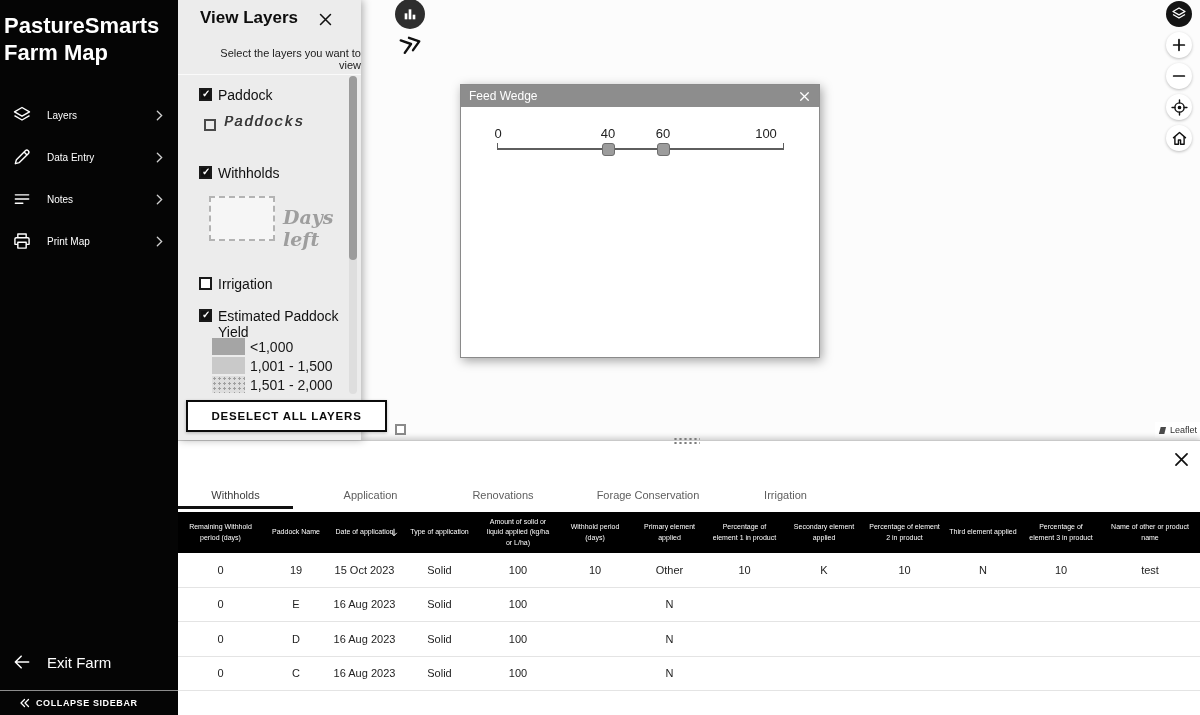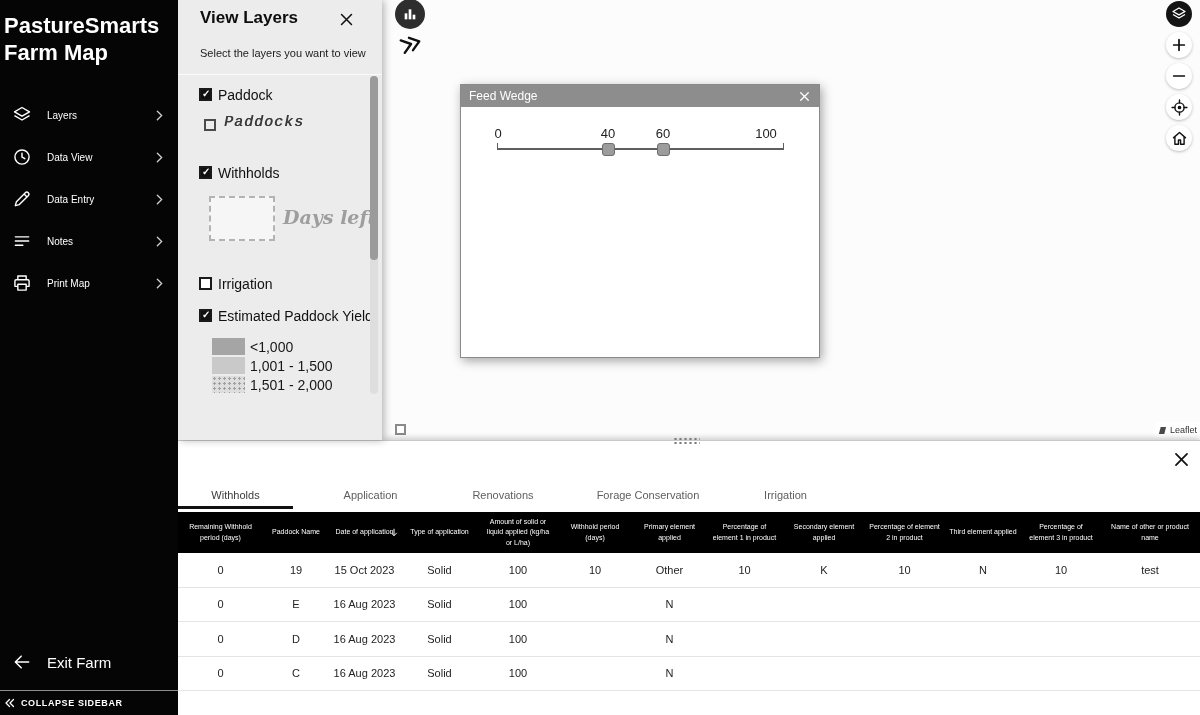--- a/index.html
+++ b/index.html
@@ -30,26 +30,26 @@
   .sb-title { padding:12px 0 0 4px; font-size:22px; font-weight:bold; line-height:27px; }
   .menu { position:absolute; top:94px; left:0; right:0; }
   .menu-item { height:42px; display:flex; align-items:center; padding:0 12px; cursor:pointer; }
   .menu-item .mi-icon { width:20px; height:20px; flex:0 0 20px; }
   .menu-item .mi-label { margin-left:15px; font-size:10px; flex:1; }
   .menu-item .mi-chev { width:13px; height:13px; color:#cfcfcf; }
   .exit-row { position:absolute; left:0; right:0; top:645px; height:34px; display:flex; align-items:center; padding:0 12px; cursor:pointer; }
   .exit-row .mi-icon { width:20px; height:20px; }
   .exit-row .mi-label { margin-left:15px; font-size:15px; }
   .collapse-bar { position:absolute; left:0; right:0; bottom:0; height:25px; border-top:1px solid #8d8d8d;
-                  display:flex; align-items:center; gap:5px; padding-left:4px; cursor:pointer;
+                  display:flex; align-items:center; gap:5px; padding-left:19px; cursor:pointer;
                   font-size:9px; font-weight:bold; letter-spacing:.6px; }
   .collapse-bar svg { width:12px; height:12px; }
 
   
-  .layers-panel { position:absolute; left:178px; top:0; width:204px; height:440px; background:#ececec;
+  .layers-panel { position:absolute; left:178px; top:0; width:183px; height:440px; background:#ececec;
                   z-index:8; box-shadow:2px 0 8px rgba(0,0,0,.3);padding-left:44px; }
   .lp-title { position:absolute; left:22px; top:8px; font-size:17px; font-weight:600; color:#0d0d0d; }
   .lp-close { position:absolute; right:27px; top:11px; width:17px; height:17px; color:#111; cursor:pointer; }
   .lp-sub { position:absolute; left:22px; top:47px; font-size:11px; color:#1c1c1c;text-align:right; }
   .lp-divider { position:absolute; left:0; right:0; top:74px; height:1px; background:#fafafa; }
   .cb { position:absolute; width:13px; height:13px; border:2px solid #1a1a1a; background:#fff; cursor:pointer; }
   .cb.checked { background:#101010; }
   .cb.checked::after { content:"✓"; color:#fff; font-size:10px; font-weight:bold; position:absolute; left:1px; top:-2px; }
   .cb-label { position:absolute; font-size:14px; color:#101010; }
   .sub-cb { position:absolute; left:26px; top:119px; width:12px; height:12px; border:2px solid #4a4a4a; background:transparent; cursor:pointer; }
@@ -215,44 +215,35 @@
   <span class="legend-label" style="top:339px">&lt;1,000</span>
   <span class="legend-swatch sw2" style="top:357px"></span>
   <span class="legend-label" style="top:358px">1,001 - 1,500</span>
   <span class="legend-swatch sw3" style="top:376px"></span>
   <span class="legend-label" style="top:377px">1,501 - 2,000</span>
 
   <div class="lp-scroll-track">
     <div class="lp-scroll-thumb"></div>
   </div>
 
+  <button class="deselect-btn">DESELECT ALL LAYERS</button>
 </div>
 
 <div class="sidebar">
   <div class="sb-title">
     <div>PastureSmarts</div>
     <div>Farm Map</div>
   </div>
   <div class="menu">
     <div class="menu-item">
       <svg class="mi-icon" viewBox="0 0 24 24" fill="none" stroke="#fff" stroke-width="1.7" stroke-linejoin="round">
           <path d="M12 3 L21 8.2 12 13.4 3 8.2 Z"></path>
           <path d="M3 12.8 L12 18 21 12.8"></path>
         </svg>
       <span class="mi-label">Layers</span>
-      <svg class="mi-chev" viewBox="0 0 24 24" fill="none" stroke="currentColor" stroke-width="2.4" stroke-linecap="round">
-          <path d="M8 4 l8 8 -8 8"></path>
-        </svg>
-    </div>
-    <div class="menu-item">
-      <svg class="mi-icon" viewBox="0 0 24 24" fill="none" stroke="#fff" stroke-width="1.7" stroke-linecap="round">
-          <circle cx="12" cy="12" r="8.5"></circle>
-          <path d="M12 7.5 V12 l3.4 2"></path>
-        </svg>
-      <span class="mi-label">Data View</span>
       <svg class="mi-chev" viewBox="0 0 24 24" fill="none" stroke="currentColor" stroke-width="2.4" stroke-linecap="round">
           <path d="M8 4 l8 8 -8 8"></path>
         </svg>
     </div>
     <div class="menu-item">
       <svg class="mi-icon" viewBox="0 0 24 24" fill="none" stroke="#fff" stroke-width="1.7" stroke-linejoin="round">
           <path d="M4 20 l1.3-4.8 L16 4.5 a1.9 1.9 0 0 1 3.5 3.5 L8.8 18.7 4 20 Z"></path>
           <path d="M14.5 6 l3.5 3.5"></path>
         </svg>
       <span class="mi-label">Data Entry</span>

